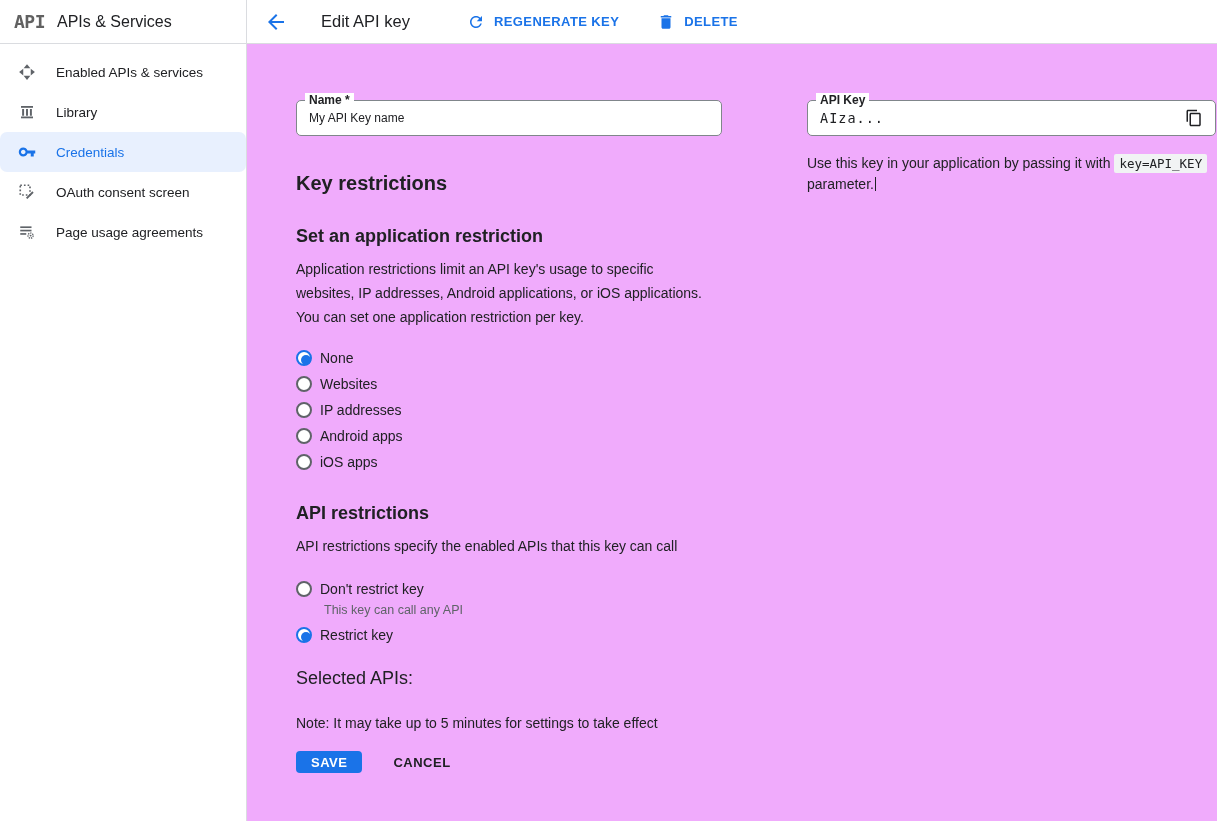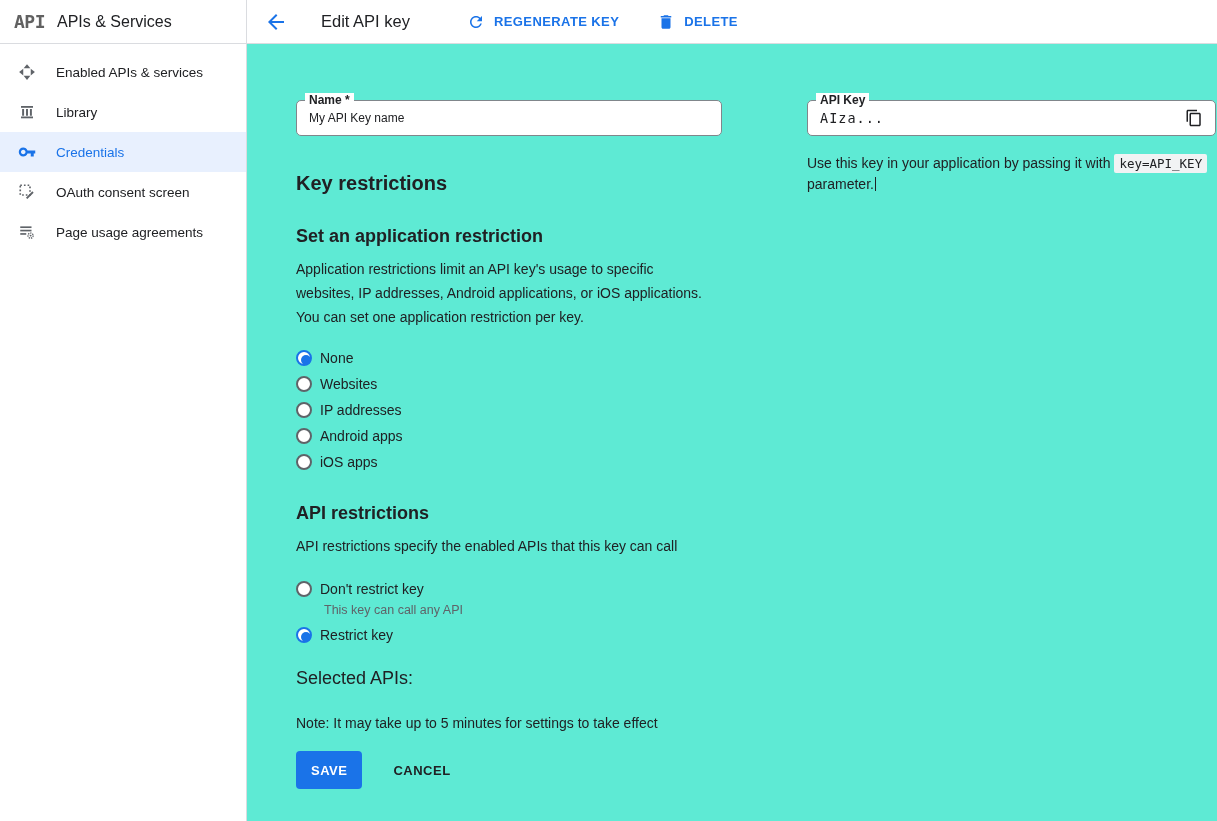--- a/index.html
+++ b/index.html
@@ -12,34 +12,34 @@
   }
   
   .sidebar { position:absolute; left:0; top:0; width:247px; height:821px; border-right:1px solid #dadce0; background:#fff; }
   .sidebar-header { height:44px; border-bottom:1px solid #dadce0; display:flex; align-items:center; padding-left:14px; }
   .logo { font-family:"DejaVu Sans Mono", monospace; font-weight:bold; font-size:18px; color:#616161; letter-spacing:-0.5px; }
   .sidebar-title { font-size:16px; margin-left:12px; color:#202124; white-space:nowrap; }
   .nav { padding-top:8px; }
   .nav-item { height:40px; display:flex; align-items:center; padding-left:18px; font-size:13.5px; color:#202124; cursor:pointer; }
   .nav-icon { width:18px; height:18px; color:#5f6368; margin-right:20px; flex:none; display:flex; align-items:center; justify-content:center; }
   .nav-icon svg { width:18px; height:18px; }
-  .nav-item.selected { background:#e8f0fe; color:#1a73e8; }
+  .nav-item.selected { background:#e8f0fe; color:#1a73e8;border-radius:7px; }
   .nav-item.selected .nav-icon { color:#1a73e8; }
   
   .content-header { position:absolute; left:247px; top:0; right:0; height:44px; border-bottom:1px solid #dadce0; display:flex; align-items:center; background:#fff; }
   .back-btn { margin-left:17px; width:24px; height:24px; color:#1a73e8; cursor:pointer; flex:none; }
   .back-btn svg { width:24px; height:24px; }
   .page-title { font-size:16.5px; margin-left:33px; color:#202124; white-space:nowrap; }
   .header-action { display:flex; align-items:center; color:#1a73e8; font-weight:bold; font-size:13px; letter-spacing:0.4px; cursor:pointer; white-space:nowrap; }
   .header-action .act-icon { width:18px; height:18px; margin-right:9px; display:flex; }
   .header-action .act-icon svg { width:18px; height:18px; }
   .ha-1 { margin-left:57px; }
   .ha-2 { margin-left:38px; }
   
-  .main { position:absolute; left:247px; top:44px; right:0; bottom:0; background:#5eead4; }
+  .main { position:absolute; left:247px; top:44px; right:0; bottom:0; background:#f0abfc; }
   .col-left  { position:absolute; left:49px;  top:56px; width:426px; }
   .col-right { position:absolute; left:560px; top:56px; width:409px; }
   
   .ofield { position:relative; border:1px solid #80868b; border-radius:5px; height:36px; display:flex; align-items:center; padding:0 12px; background:#fff; }
   .ofield-label { position:absolute; top:-8px; left:8px; background:#fff; padding:0 4px; font-size:12px; font-weight:bold; color:#202124; line-height:15px; white-space:nowrap; }
   .ofield input { border:none; outline:none; flex:1; font-size:12px; color:#202124; font-family:"Liberation Sans", sans-serif; background:transparent; padding:0; }
   .ofield input.mono { font-family:"DejaVu Sans Mono", monospace; font-size:13.5px; letter-spacing:1px; }
   .copy-btn { width:18px; height:18px; color:#202124; cursor:pointer; flex:none; }
   .copy-btn svg { width:18px; height:18px; }
   
@@ -58,21 +58,21 @@
   .sub-label { margin:0 0 4px 28px; font-size:12.5px; color:#5f6368; line-height:16px; }
   .gap18 { margin-top:18px; }
   
   .select-field { margin-top:19px; height:34px; cursor:pointer; }
   .select-value { font-size:14px; color:#202124; flex:1; }
   .select-caret { width:18px; height:18px; color:#3c4043; flex:none; display:flex; }
   .select-caret svg { width:18px; height:18px; }
   .note { font-size:14px; margin:26px 0 0; color:#202124; }
   
   .actions { margin-top:20px; display:flex; align-items:center; }
-  .save-btn { background:#1a73e8; color:#fff; border:none; border-radius:4px; font-family:"Liberation Sans",sans-serif; font-size:13px; font-weight:bold; letter-spacing:0.5px; padding:0 15px; height:38px; cursor:pointer; }
+  .save-btn { background:#1a73e8; color:#fff; border:none; border-radius:4px; font-family:"Liberation Sans",sans-serif; font-size:13px; font-weight:bold; letter-spacing:0.5px; padding:0 15px; height:22px; cursor:pointer; }
   .cancel-btn { background:none; border:none; font-family:"Liberation Sans",sans-serif; margin-left:25px; font-size:13px; font-weight:bold; letter-spacing:0.5px; color:#202124; cursor:pointer; }
   
   .help-text { margin-top:17px; font-size:14px; line-height:21px; color:#202124; }
   .code { font-family:"DejaVu Sans Mono", monospace; font-size:12.5px; background:#f1f3f4; padding:2px 5px; border-radius:2px; white-space:nowrap; }
   .cursor-bar { display:inline-block; width:1px; height:14px; background:#202124; vertical-align:-2px; margin-left:1px; }
 </style>
 </head>
 <body>
 
 <div class="sidebar">

